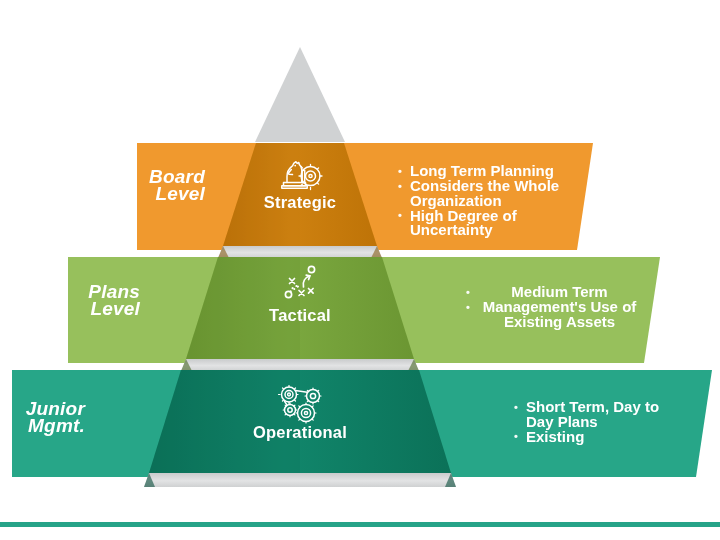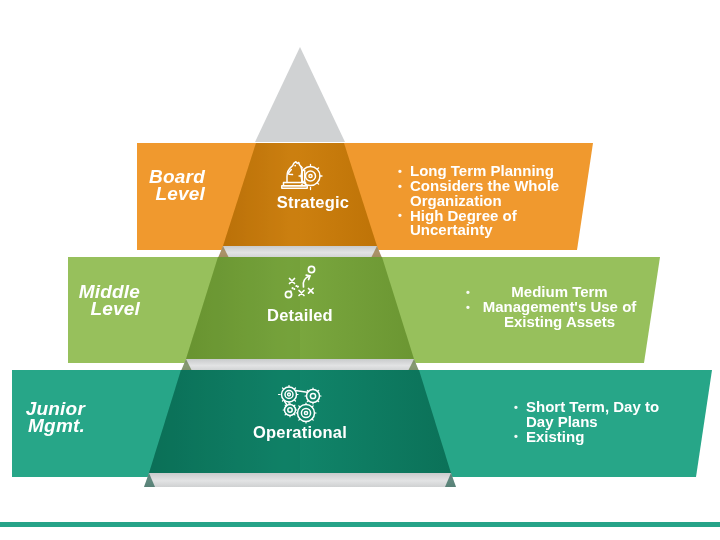--- a/index.html
+++ b/index.html
@@ -167,34 +167,34 @@
       </g>
 
       <path d="M19.3 5.6L31.3 7.2M8.5 16.4l2.5 3.6"></path>
     </svg>
   </div>
 
   <div class="txt side-label" style="left:120px;top:168px;width:85px;">
     <div>Board</div>
     <div>Level</div>
   </div>
-  <div class="txt tier-name" style="left:253px;top:193px;width:120px;">Strategic</div>
+  <div class="txt tier-name" style="left:240px;top:193px;width:120px;">Strategic</div>
   <div class="txt bullets" style="left:398px;top:164px;width:190px;">
     <ul>
       <li>Long Term Planning</li>
       <li>Considers the Whole Organization</li>
       <li>High Degree of Uncertainty</li>
     </ul>
   </div>
 
   <div class="txt side-label" style="left:55px;top:283px;width:85px;">
-    <div>Middle</div>
+    <div>Plans</div>
     <div>Level</div>
   </div>
-  <div class="txt tier-name" style="left:240px;top:306px;width:120px;">Detailed</div>
+  <div class="txt tier-name" style="left:240px;top:306px;width:120px;">Tactical</div>
   <div class="txt bullets" style="left:466px;top:285px;width:175px;text-align:center;">
     <ul>
       <li>Medium Term</li>
       <li>Management's Use of Existing Assets</li>
     </ul>
   </div>
 
   <div class="txt tier-name" style="left:230px;top:423px;width:140px;">Operational</div>
   <div class="txt side-label" style="left:0px;top:400px;width:85px;">
     <div>Junior</div>

